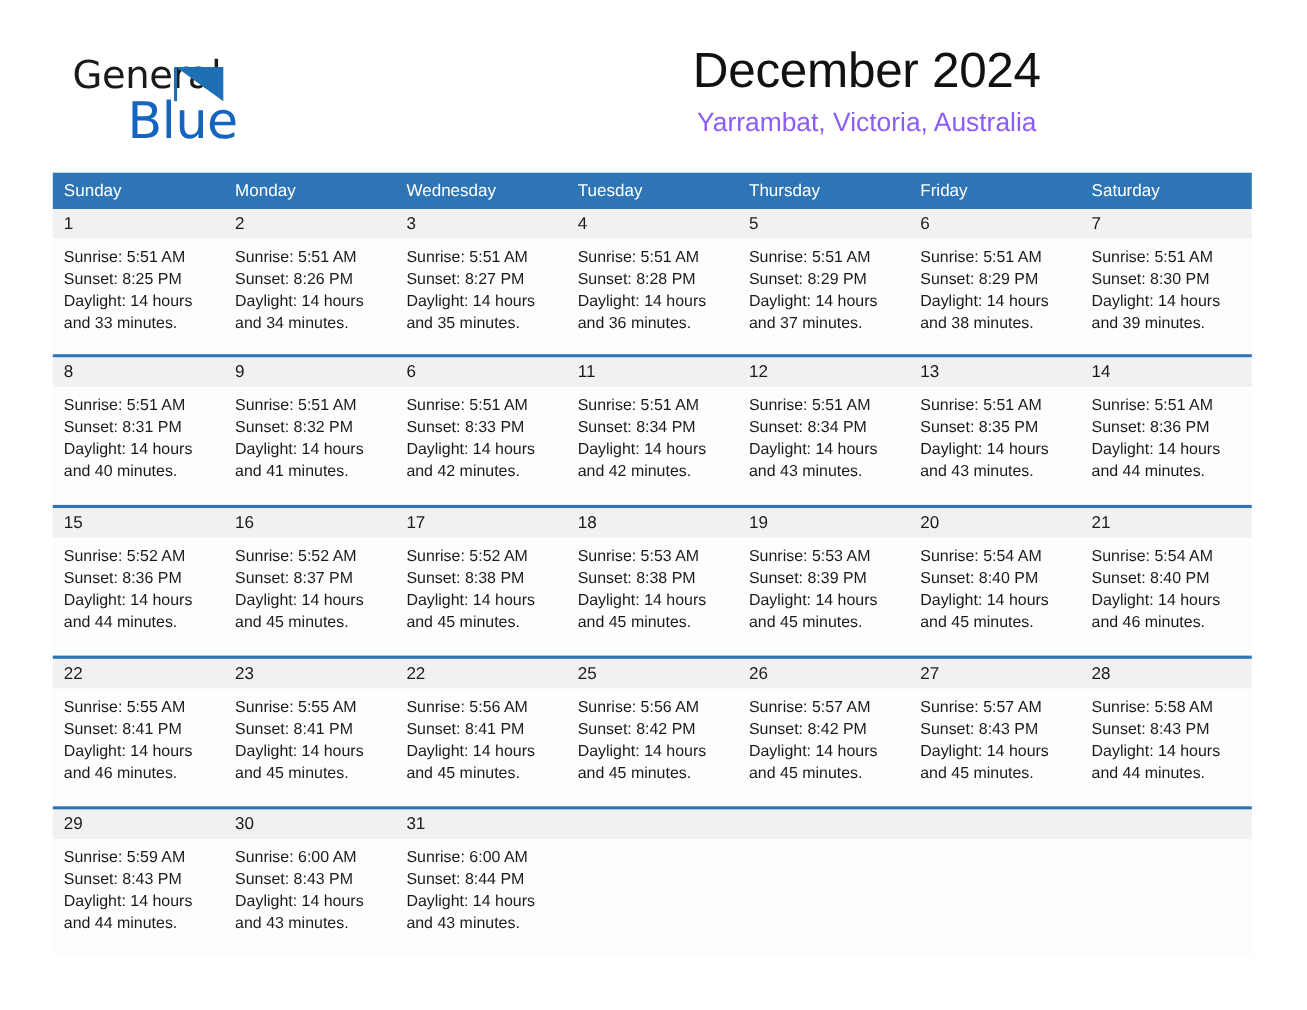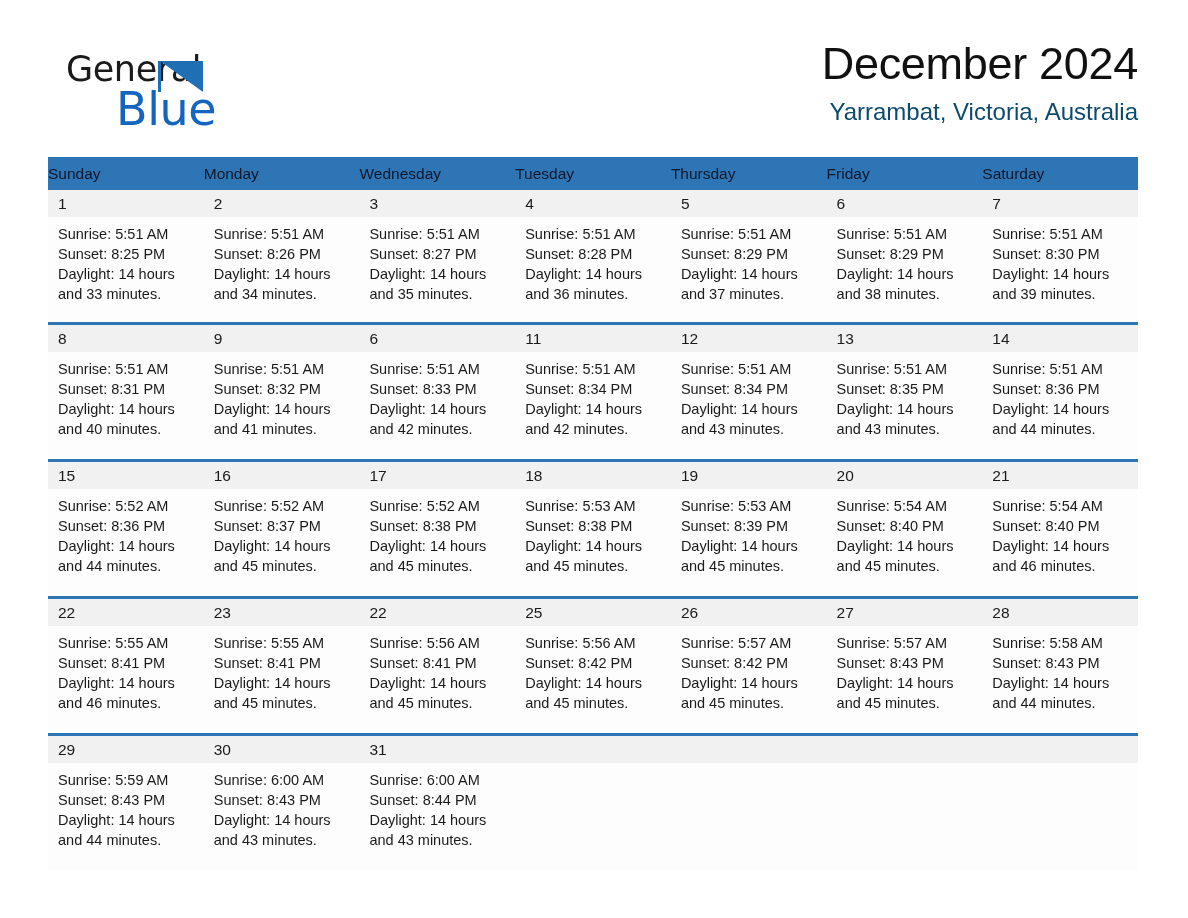--- a/index.html
+++ b/index.html
@@ -63,59 +63,59 @@
     letter-spacing: -0.4px;
     color: #1565c0;
     font-family: "DejaVu Sans", sans-serif;
     font-weight: 400;
   }
 
   .title-block {
     position: absolute;
     right: 0;
     top: 0;
-    text-align: right;
+    text-align: center;
     width: 700px;
   }
   .month-title {
     font-size: 45px;
     font-weight: 400;
     color: #111111;
     line-height: 1.05;
     letter-spacing: -0.3px;
     white-space: nowrap;
   }
   .location {
     margin-top: 12px;
     font-size: 24px;
     font-weight: 400;
-    color: #0c4a6e;
+    color: #8b5cf6;
     line-height: 1.1;
     white-space: nowrap;
   }
 
   
   .calendar {
     position: absolute;
     left: 48px;
     top: 157px;
     width: 1090px;
   }
   .weekday-row {
     display: flex;
     background: #2e75b6;
     height: 33px;
   }
   .weekday {
     flex: 1 1 0;
     min-width: 0;
-    color: #0f172a;
+    color: #ffffff;
     font-size: 15.5px;
     line-height: 33px;
-    padding-left: 0;
+    padding-left: 10px;
     box-sizing: border-box;
     white-space: nowrap;
     overflow: hidden;
   }
 
   .week {
     position: relative;
   }
   .week-rule {
     height: 3px;

